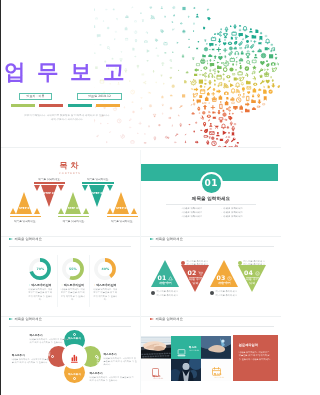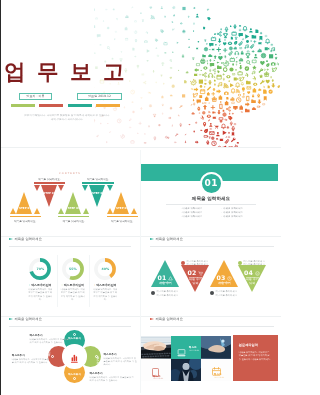--- a/index.html
+++ b/index.html
@@ -6,21 +6,21 @@
 body{width:281px;height:395px;font-family:"Liberation Sans",sans-serif;overflow:hidden;}
 *{box-sizing:border-box;}
 .page{position:relative;width:281px;height:395px;background:#fff;overflow:hidden;}
 .edge{position:absolute;left:0;top:0;width:1px;height:395px;background:#2a2a2a;z-index:50;}
 .slide{position:absolute;background:#fff;overflow:hidden;}
 .sepline{position:absolute;background:#eef1f2;height:1px;left:0;width:281px;}
 .vsep{position:absolute;background:#f2f5f6;width:1px;}
 
 
 #s1{left:0;top:0;width:281px;height:147px;}
-.s1-title{position:absolute;left:4px;top:61px;font-size:21.5px;font-weight:bold;color:#7f1d1d;letter-spacing:11.5px;line-height:21px;white-space:nowrap;font-family:"DejaVu Sans",sans-serif;}
+.s1-title{position:absolute;left:4px;top:61px;font-size:21.5px;font-weight:bold;color:#8b5cf6;letter-spacing:11.5px;line-height:21px;white-space:nowrap;font-family:"DejaVu Sans",sans-serif;}
 .s1-box{position:absolute;top:93.4px;height:6.8px;border:0.7px solid #5cc0ac;display:flex;align-items:center;justify-content:center;background:#fff;}
 .s1-box span{font-size:3.0px;color:#55585a;letter-spacing:0.05px;font-family:"DejaVu Sans",sans-serif;line-height:3.2px;}
 #s1b1{left:19px;width:33px;}
 #s1b2{left:77px;width:45px;}
 .s1-bars{position:absolute;left:10.9px;top:104.3px;display:flex;}
 .s1-bar{width:24px;height:2.6px;margin-right:4.5px;}
 .s1-sub{position:absolute;left:0;top:113.5px;width:134px;text-align:center;font-size:2.5px;color:#a7acaf;line-height:4.0px;font-family:"DejaVu Sans",sans-serif;}
 .headwrap{position:absolute;left:94px;top:-2px;width:187px;height:150px;overflow:hidden;}
 
 
@@ -1351,20 +1351,21 @@
       <div class="s1-bar" style="background: rgb(242, 169, 59);"></div>
     </div>
     <div class="s1-sub">
       <div>본문의 단락입니다. 파워포인트 템플릿을 쉽고 빠르게 제작하실 수 있습니다.</div>
       <div>제목 선물하기 서비스입니다.</div>
     </div>
   </div>
   <div class="sepline" style="top:147px"></div>
 
   <div class="slide" id="s2">
+    <div class="s2-h">목차</div>
     <div class="s2-hs">CONTENTS</div>
     <div id="s2-tris">
         <div class="tri-item" style="left: 9.55px; width: 31.3px; top: 44.3px; height: 32px;">
           <div class="tri-big" style="left: 6.9px; top: 0px; border-left: 8.75px solid transparent; border-right: 8.75px solid transparent; border-bottom: 22px solid rgb(242, 169, 59);"></div>
           <div class="tri-sm" style="left: 0px; top: 16px; border-left: 3.45px solid transparent; border-right: 3.45px solid transparent; border-bottom: 6px solid rgb(242, 169, 59);"></div>
           <div class="tri-sm" style="left: 24.4px; top: 16px; border-left: 3.45px solid transparent; border-right: 3.45px solid transparent; border-bottom: 6px solid rgb(242, 169, 59);"></div>
           <div class="tri-num" style="top: 14px;">STEP 01</div>
           <div class="tri-line" style="left: 0px; top: 23.4px; width: 31.3px; background: rgb(242, 169, 59);"></div>
           <div class="tri-cap" style="top: 26.4px;">제목을 입력하세요.</div>
         </div>

